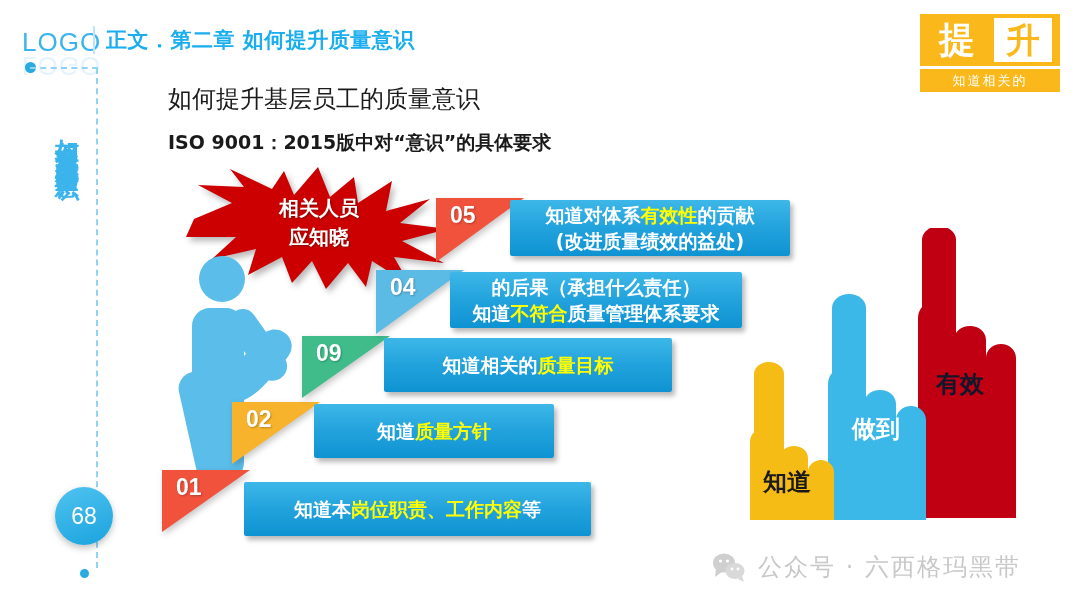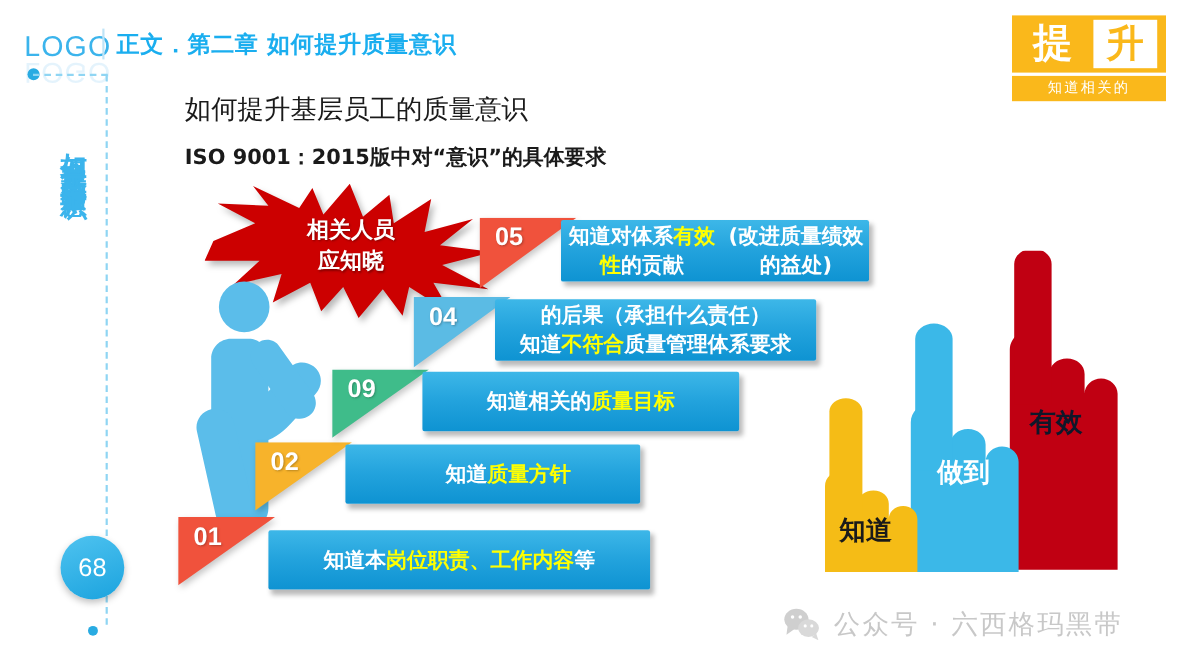--- a/index.html
+++ b/index.html
@@ -216,21 +216,21 @@
     <div class="step-bar" style="left:82px;top:12px;width:347px;height:54px;">
       <span><span>知道本</span><em>岗位职责、工作内容</em><span>等</span></span>
     </div>
   </div>
 
   <div class="step" style="left:232px;top:402px;width:400px;height:64px;">
     <svg class="step-tri" width="90" height="64" viewBox="0 0 90 64">
       <polygon points="0,0 88,0 0,62" fill="#F7B32B"></polygon>
     </svg>
     <div class="step-num">02</div>
-    <div class="step-bar" style="left:82px;top:2px;width:240px;height:54px;padding-left:28px;">
+    <div class="step-bar" style="left:82px;top:2px;width:240px;height:54px;">
       <span><span>知道</span><em>质量方针</em><span></span></span>
     </div>
   </div>
 
   <div class="step" style="left:302px;top:336px;width:400px;height:64px;">
     <svg class="step-tri" width="90" height="64" viewBox="0 0 90 64">
       <polygon points="0,0 88,0 0,62" fill="#3FBC8A"></polygon>
     </svg>
     <div class="step-num">09</div>
     <div class="step-bar" style="left:82px;top:2px;width:288px;height:54px;">
@@ -247,21 +247,21 @@
       <span>的后果（承担什么责任）</span>
       <span><span>知道</span><em>不符合</em><span>质量管理体系要求</span></span>
     </div>
   </div>
 
   <div class="step" style="left:436px;top:198px;width:400px;height:66px;">
     <svg class="step-tri" width="90" height="66" viewBox="0 0 90 66">
       <polygon points="0,0 88,0 0,64" fill="#F0523C"></polygon>
     </svg>
     <div class="step-num">05</div>
-    <div class="step-bar" style="left:74px;top:2px;width:280px;height:56px;text-align:center;">
+    <div class="step-bar" style="left:74px;top:2px;width:280px;height:56px;flex-direction:column;text-align:center;">
       <span><span>知道对体系</span><em>有效性</em><span>的贡献</span></span>
       <span>(改进质量绩效的益处)</span>
     </div>
   </div>
 
   <div class="hands">
     <svg width="280" height="300" viewBox="0 0 280 300">
 
       <g>
         <path fill="#C00012" d="

